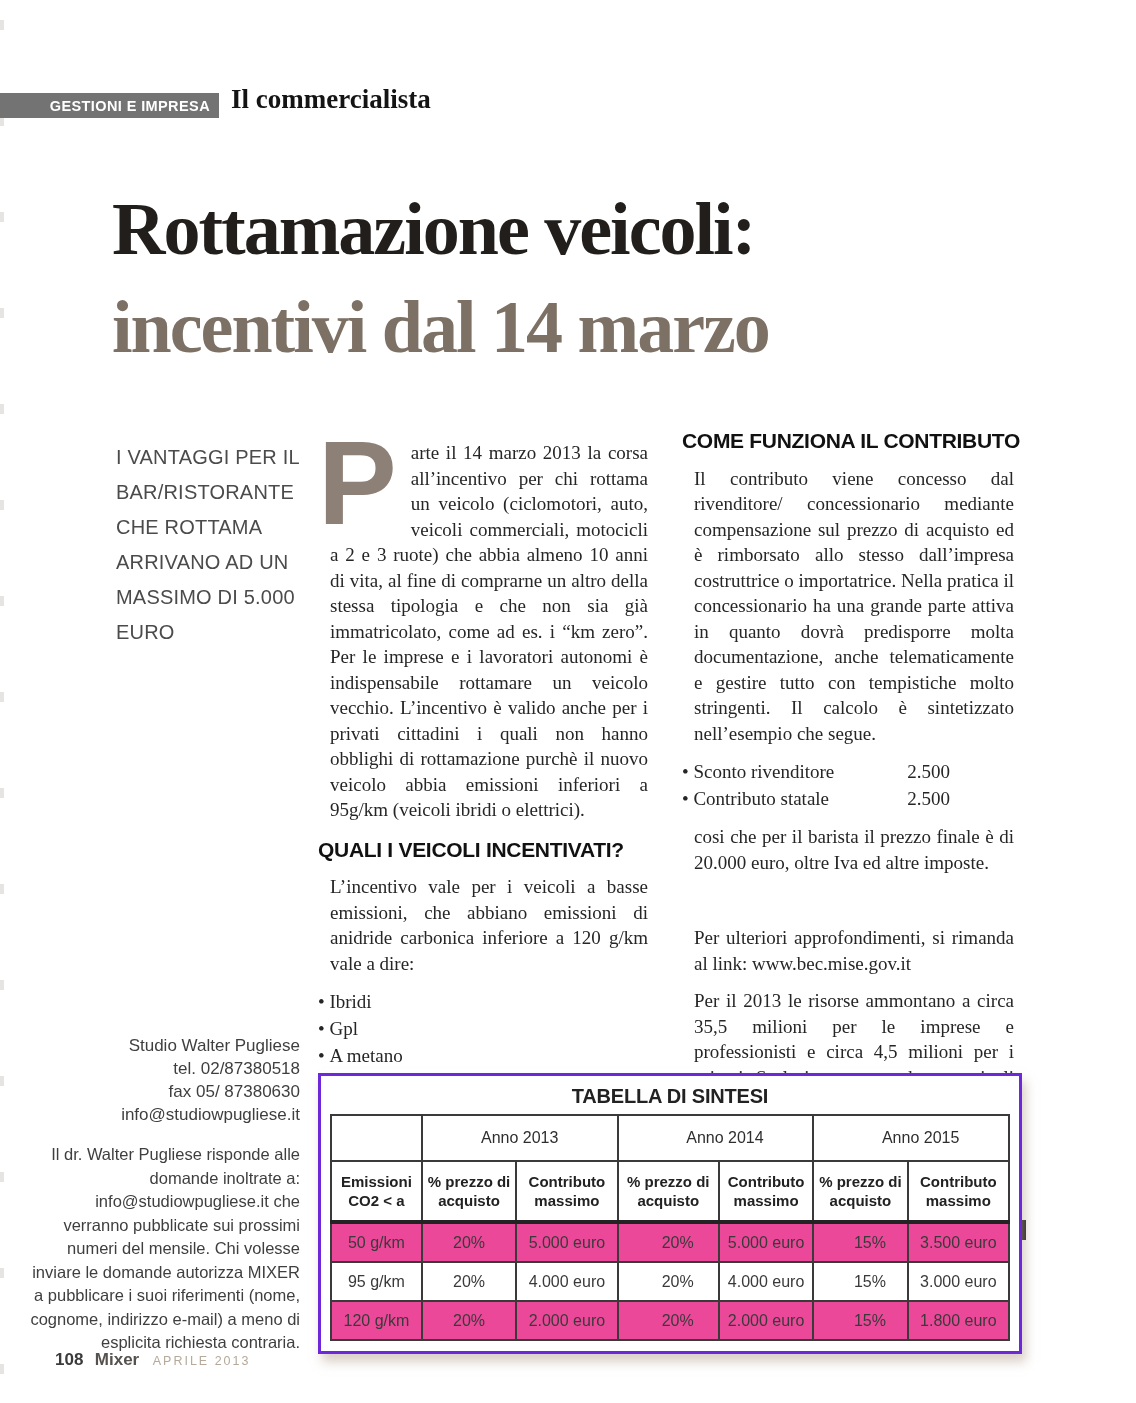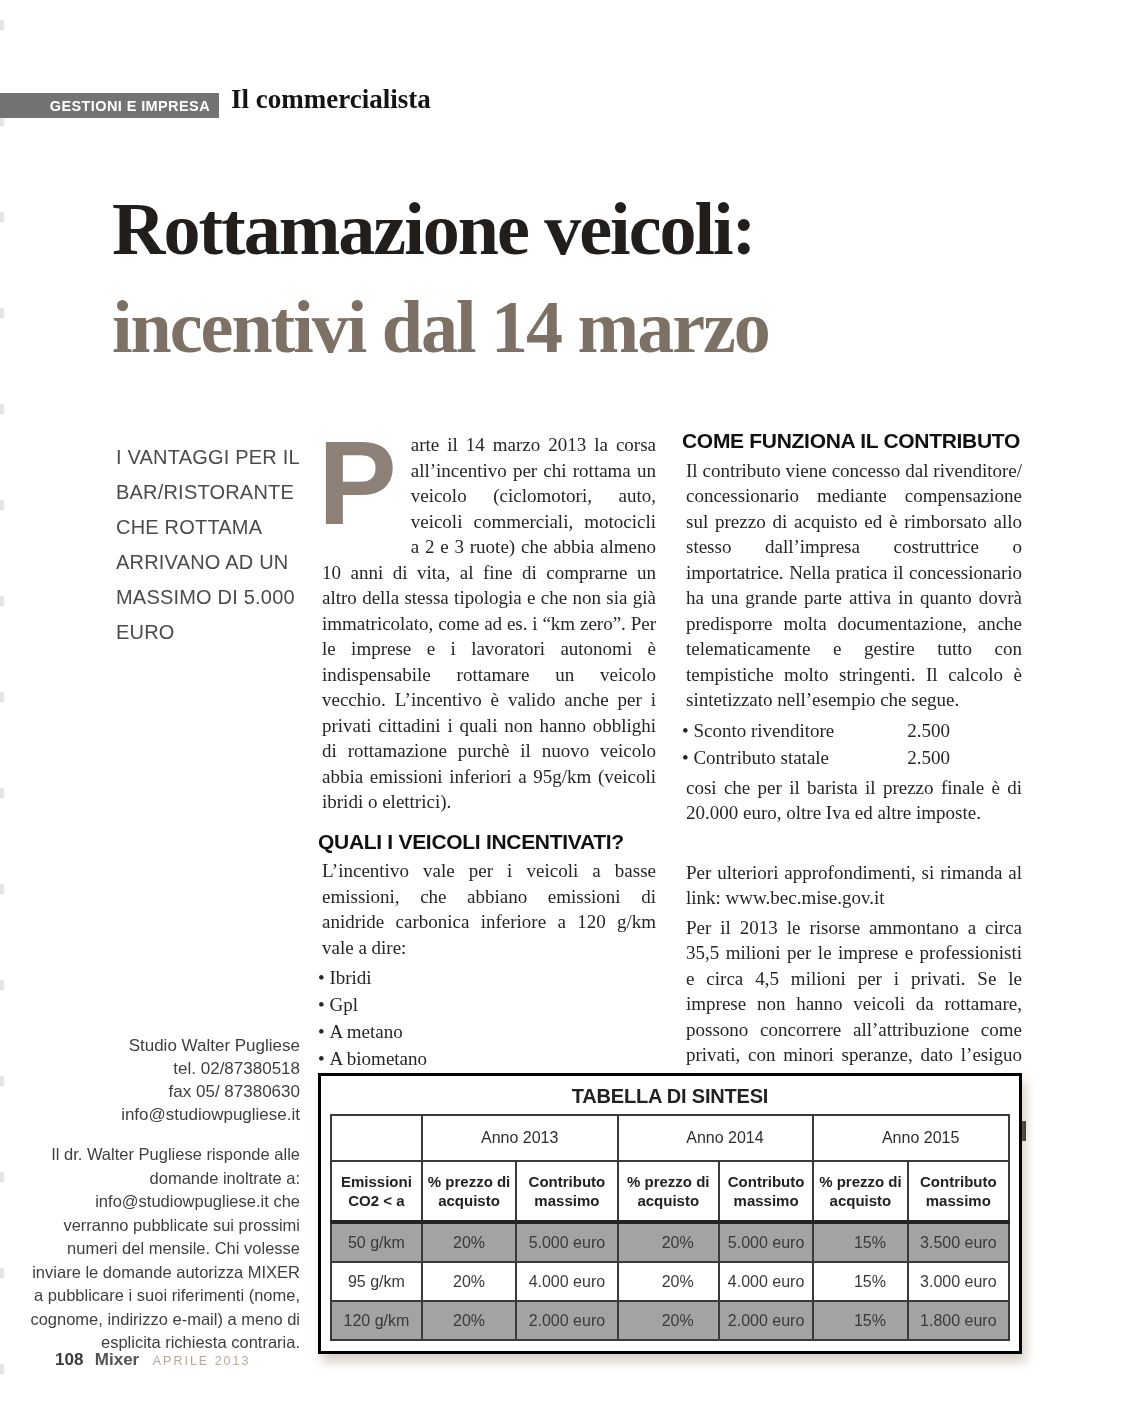--- a/index.html
+++ b/index.html
@@ -32,50 +32,50 @@
     color:#4b4b4b;letter-spacing:.2px;}
   
   .col{position:absolute;top:428px;text-align:justify;font-size:19px;line-height:25.5px;}
   .col1{left:318px;width:342px;}
   .col2{left:682px;width:344px;}
   .dropcap{float:left;font-family:"Liberation Sans",sans-serif;font-weight:bold;
     font-size:118px;line-height:.88;color:#8d8076;margin:4px 14px 0 0;}
   .subhead{font-family:"Liberation Sans",sans-serif;font-weight:bold;font-size:21px;
     letter-spacing:-.3px;color:#111;margin:14px 0 4px 0;text-align:left;}
   .col2 .subhead{margin-top:0;}
-  p{margin:4px;}
+  p{margin:12px;}
   .bullets{list-style:none;margin:2px 0 2px 0;padding:0;text-align:left;}
   .bullets li::before{content:"\2022\00a0 ";}
   .bullets li{line-height:27px;}
   .calc-item{display:flex;width:268px;text-align:left;line-height:27px;}
   .calc-item .lbl::before{content:"\2022\00a0 ";}
   .calc-item .val{margin-left:auto;}
   .gap{height:26px;}
   .lastpara{position:relative;}
   .endmark{position:absolute;right:0;bottom:3px;width:20px;height:20px;background:#141414;
     color:#fff;font-family:"Liberation Sans",sans-serif;font-weight:bold;font-size:14px;
     display:flex;align-items:center;justify-content:center;}
   
   .contact{position:absolute;left:38px;width:262px;top:1034px;text-align:right;
     font-family:"Liberation Sans",sans-serif;font-size:17px;line-height:23px;color:#3f3f3f;}
   .contact-note{position:absolute;left:30px;width:270px;top:1143px;text-align:right;
     font-family:"Liberation Sans",sans-serif;font-size:16.5px;line-height:23.5px;color:#3f3f3f;}
   
   .tablebox{position:absolute;left:318px;top:1073px;width:704px;background:#fff;
-    border:3px solid #000000;box-sizing:border-box;padding:6px 9px 10px 9px;
+    border:3px solid #6d28d9;box-sizing:border-box;padding:6px 9px 10px 9px;
     box-shadow:4px 8px 10px rgba(190,170,155,.55);}
   .tabletitle{text-align:center;font-family:"Liberation Sans",sans-serif;font-weight:bold;
     font-size:20px;color:#222;letter-spacing:-.2px;margin:3px 0 6px 0;}
   table.grid{width:100%;border-collapse:collapse;font-family:"Liberation Sans",sans-serif;}
   table.grid td{border:2px solid #3a3a3a;text-align:center;color:#3a3a3a;}
   tr.yearrow td{font-size:16px;height:42px;color:#2e2e2e;}
   tr.headrow td{font-weight:bold;font-size:15px;line-height:19px;height:54px;
     border-bottom:4px solid #232323;color:#222;padding:2px 4px;}
   tr.datarow td{font-size:16px;height:35px;}
-  tr.shaded td{background:#a3a3a3;}
+  tr.shaded td{background:#ec4899;}
   td.hv{border-left-width:4px;padding-left:20px;}
   
   .footer{position:absolute;left:55px;top:1350px;font-family:"Liberation Sans",sans-serif;}
   .footer .pn{font-weight:bold;font-size:17px;color:#3b3b3b;}
   .footer .mag{font-weight:bold;font-size:17px;color:#555250;margin-left:7px;text-align:right;}
   .footer .iss{font-size:12.5px;color:#b5a99a;letter-spacing:2px;margin-left:9px;}
 </style>
 </head>
 <body>
 

